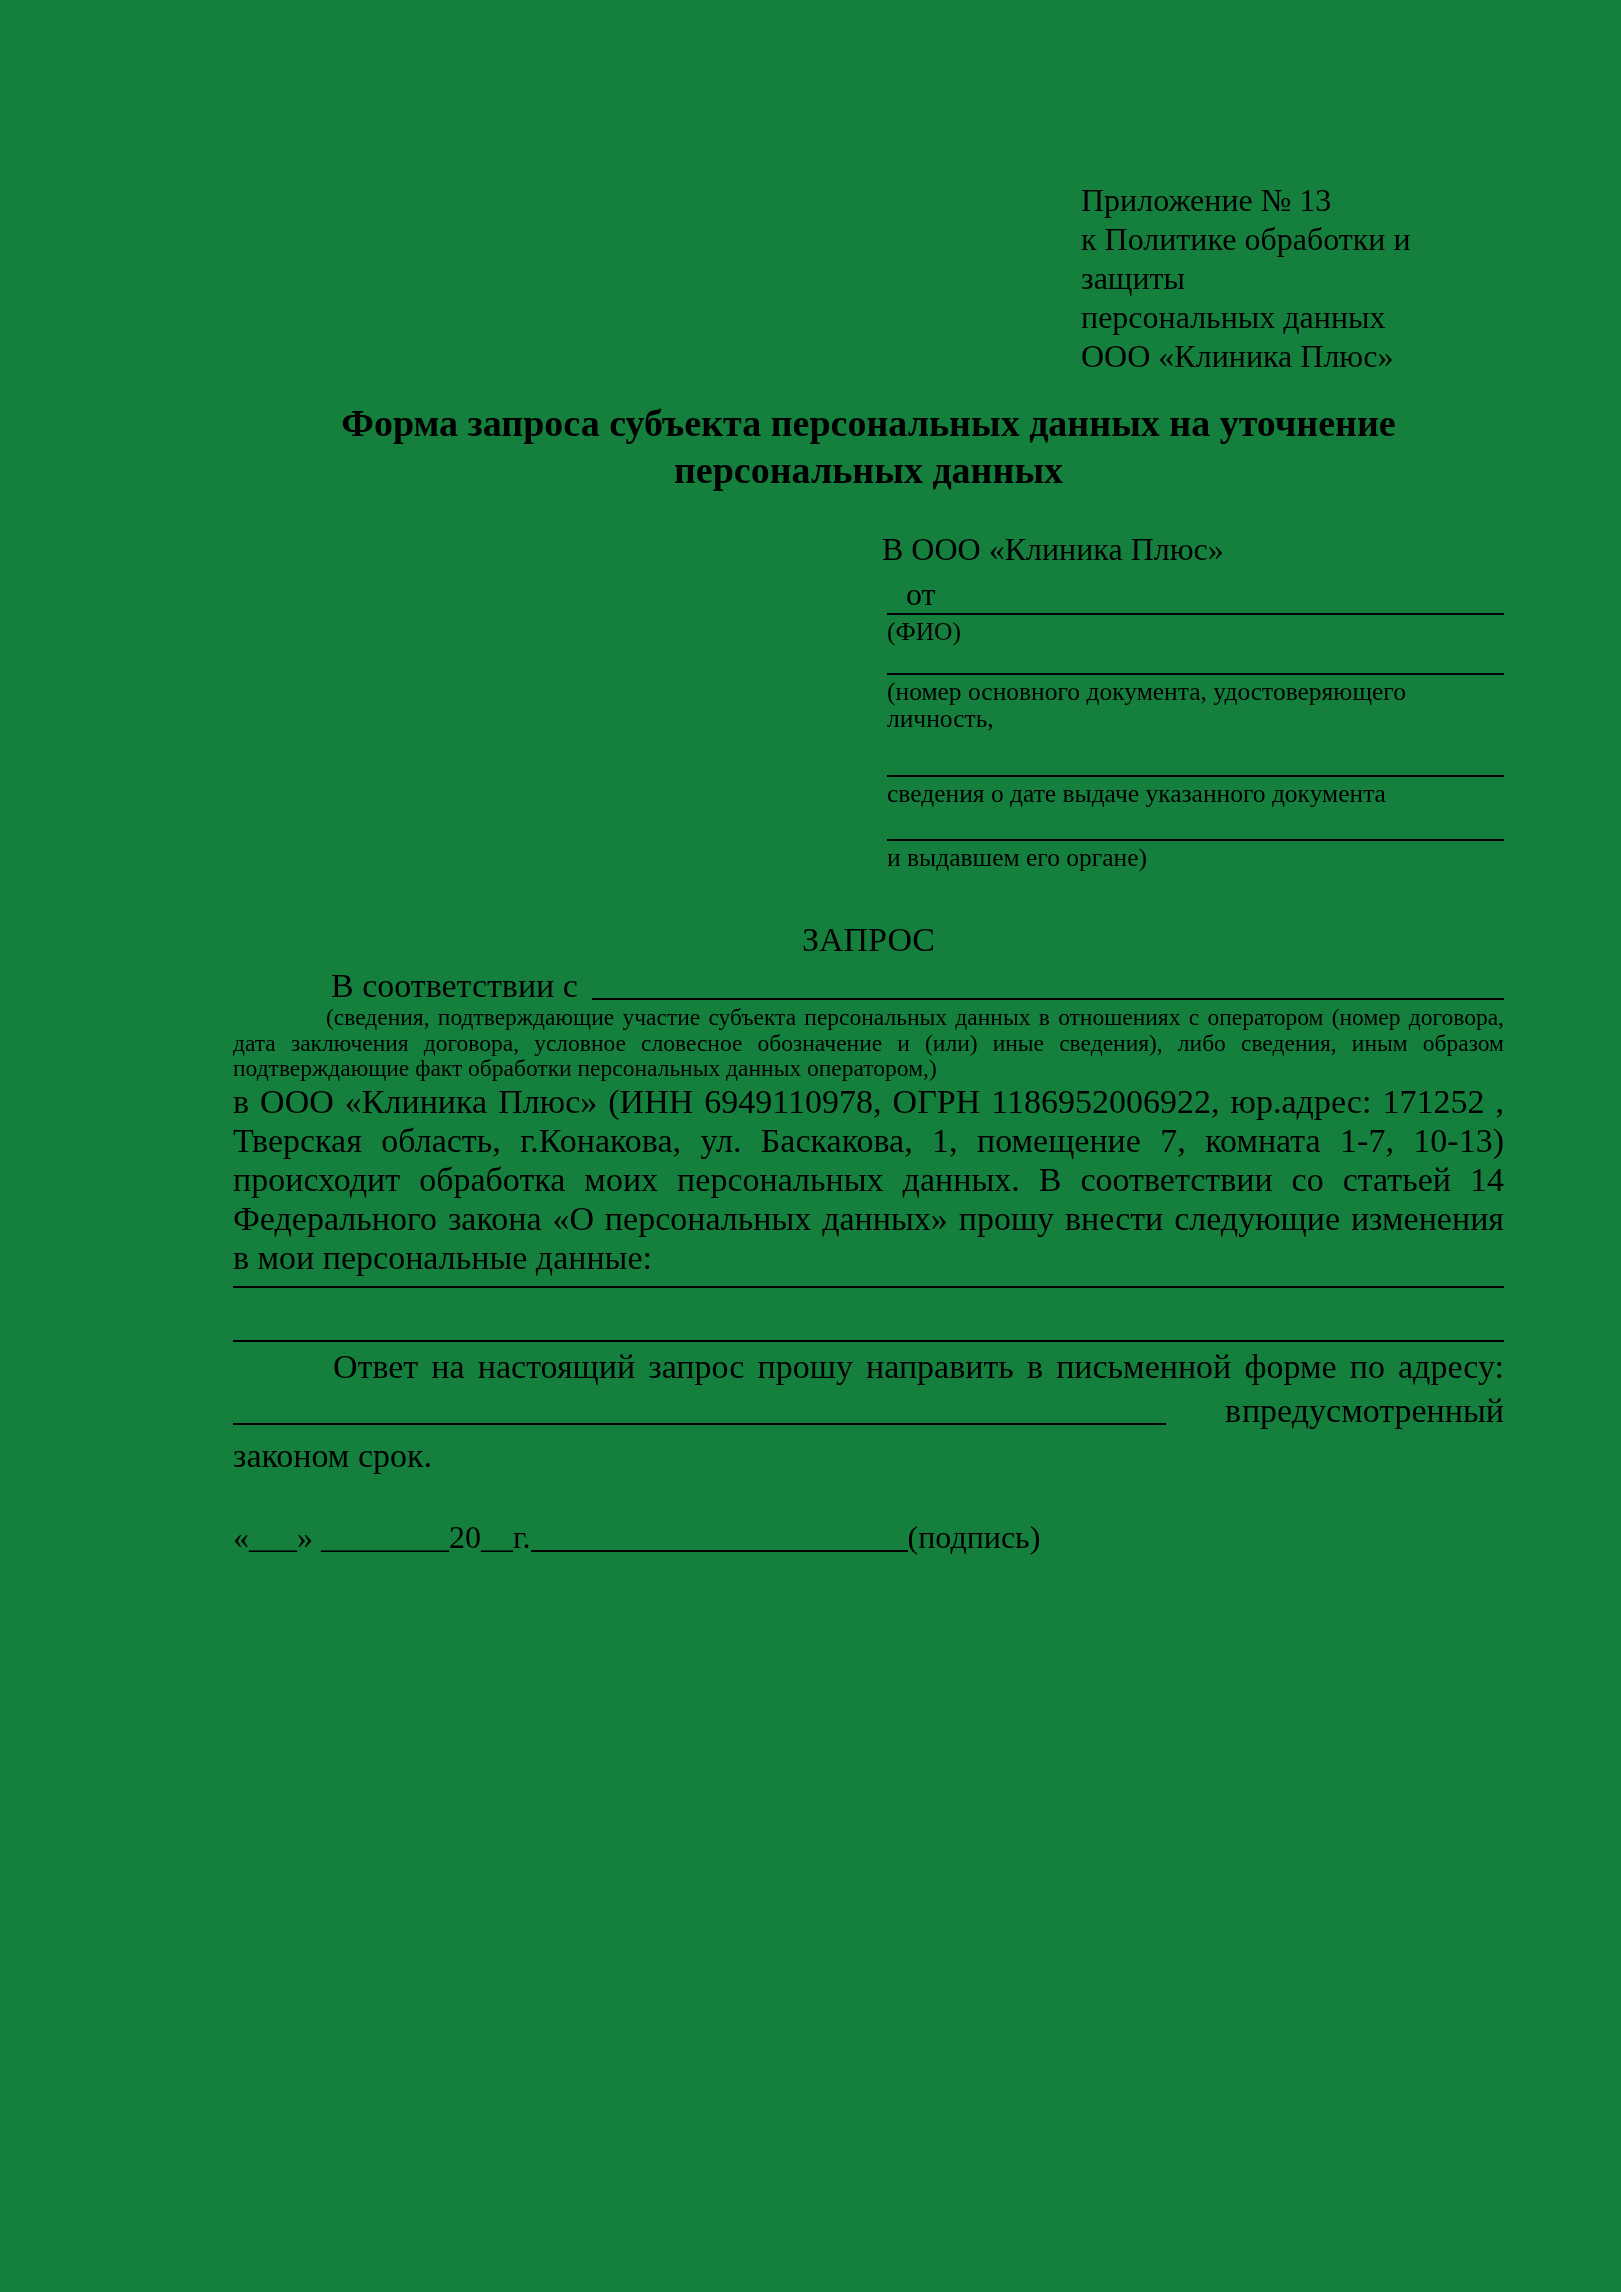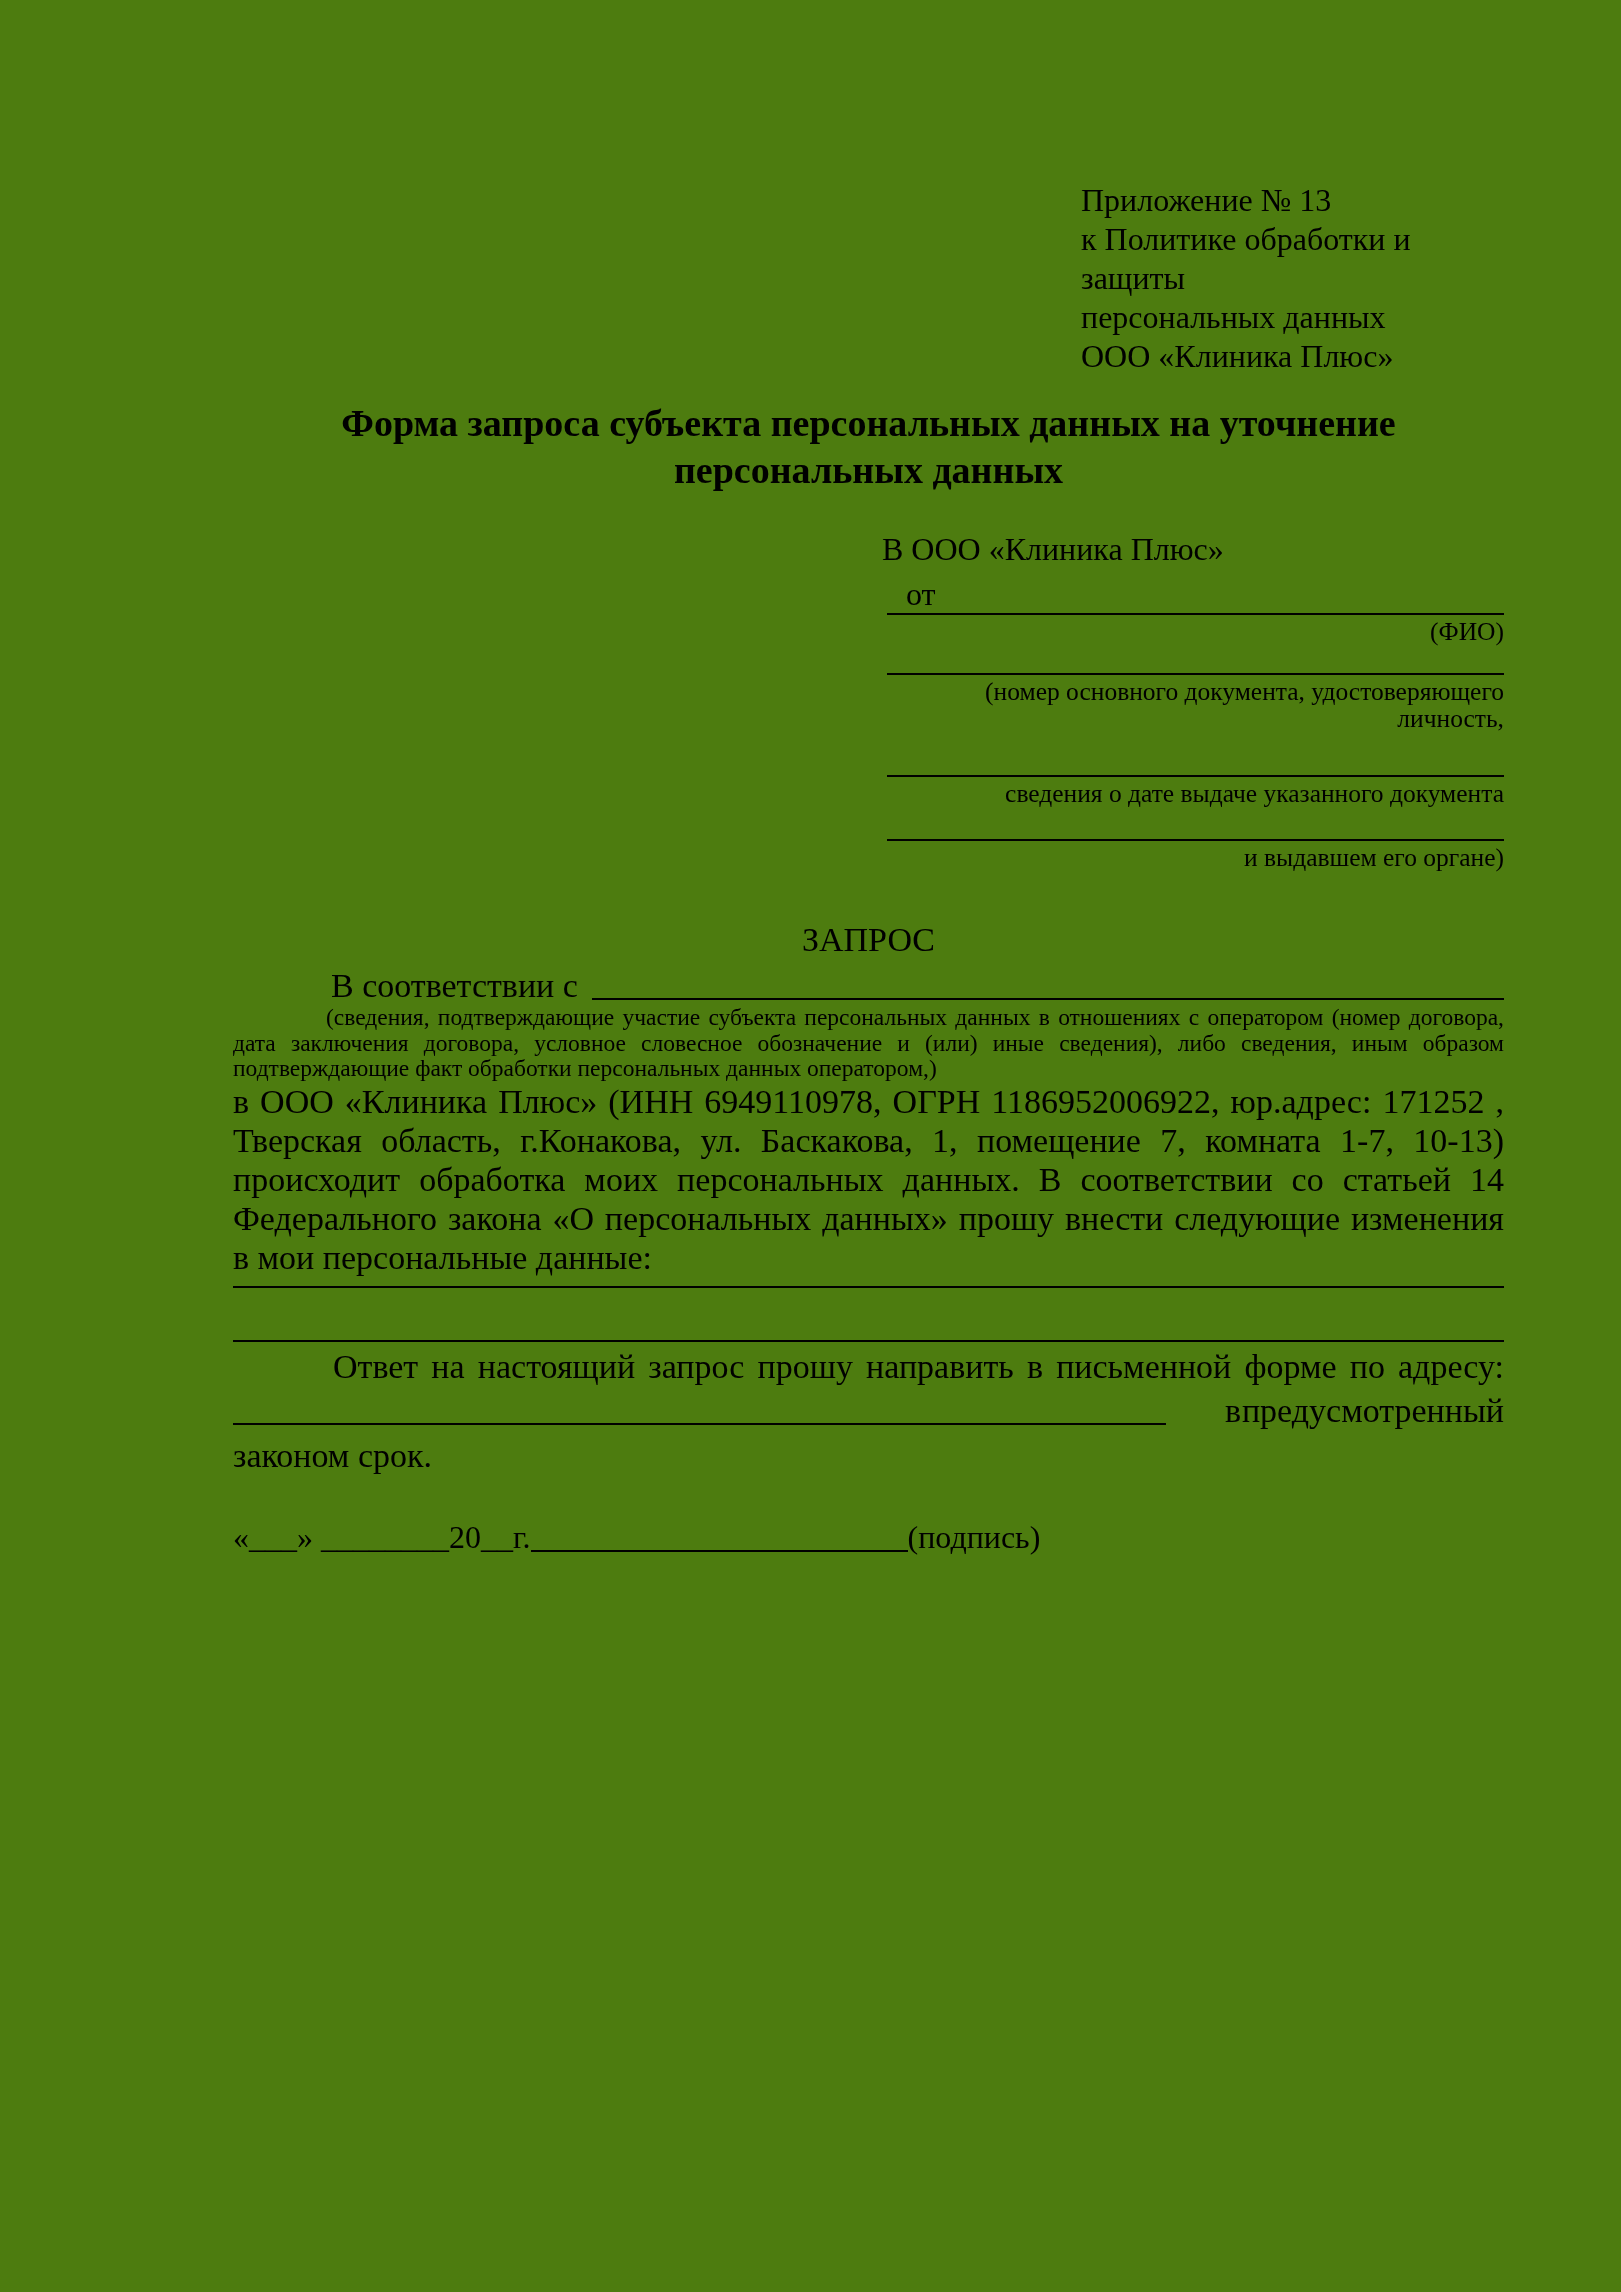--- a/index.html
+++ b/index.html
@@ -1,21 +1,21 @@
 <!DOCTYPE html>
 <html lang="ru"><head>
 <meta charset="utf-8">
 <style>
   html, body { margin: 0; padding: 0; background: #ffffff; }
   .page {
     position: relative;
     width: 1621px;
     height: 2293px;
     box-sizing: border-box;
-    background: #4d7c0f;
+    background: #15803d;
     color: #000000;
     font-family: "Liberation Serif", "DejaVu Serif", serif;
     padding: 181px 117px 48px 233px;
     overflow: hidden;
   }
   
   .hdr { margin-left: 848px; font-size: 32px; line-height: 39px; }
   
   .title {
     margin: 23.5px auto 0 auto;
@@ -23,21 +23,21 @@
     font-size: 38px;
     line-height: 47px;
     font-weight: bold;
     text-align: center;
   }
   
   .addr-to   { margin-left: 649px; margin-top: 37px; font-size: 32px; line-height: 37px; }
   .addr-from { margin-left: 673px; margin-top: 8.8px;  font-size: 32px; line-height: 37px; }
   .fields { margin-left: 654px; width: 617px; }
   .rule { height: 0; border-bottom: 2.9px solid #000; }
-  .cap  { font-size: 25.5px; line-height: 27.4px; text-align: right; margin-top: 2.9px; }
+  .cap  { font-size: 25.5px; line-height: 27.4px; text-align: left; margin-top: 2.9px; }
   .r2 { margin-top: 27.4px; }
   .r3 { margin-top: 42px; }
   .r4 { margin-top: 32px; }
   
   .zapros { margin-top: 49px; font-size: 34px; line-height: 39px; text-align: center; }
   .intro  { display: flex; margin-top: 6.9px; font-size: 34px; line-height: 39px; }
   .intro .prefix { padding-left: 98px; white-space: nowrap; }
   .intro .fill { flex: 1; border-bottom: 2.9px solid #000; margin-left: 13.7px; margin-bottom: 4.9px; }
   .note {
     font-size: 23.5px; line-height: 25.5px;

